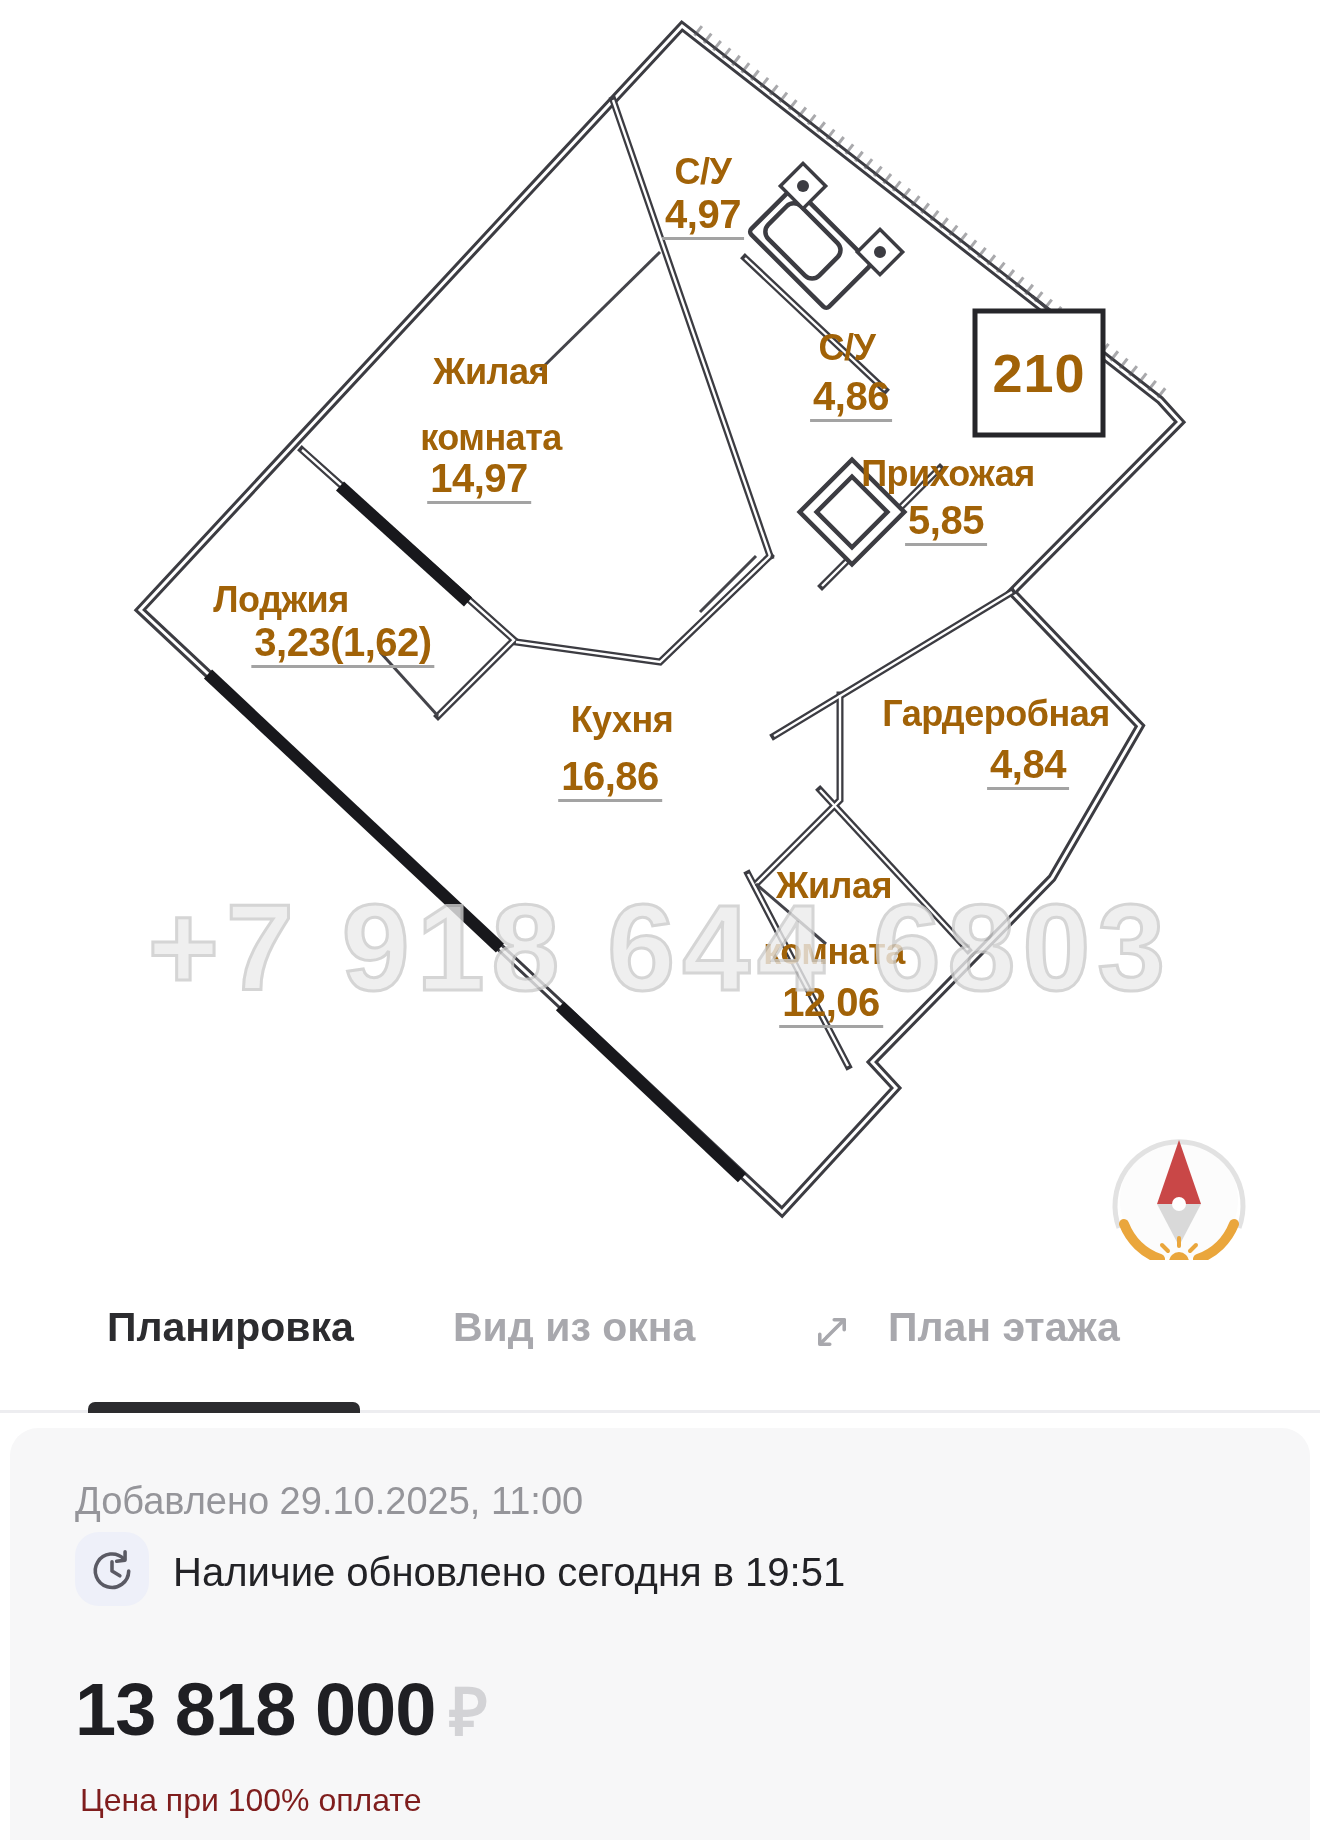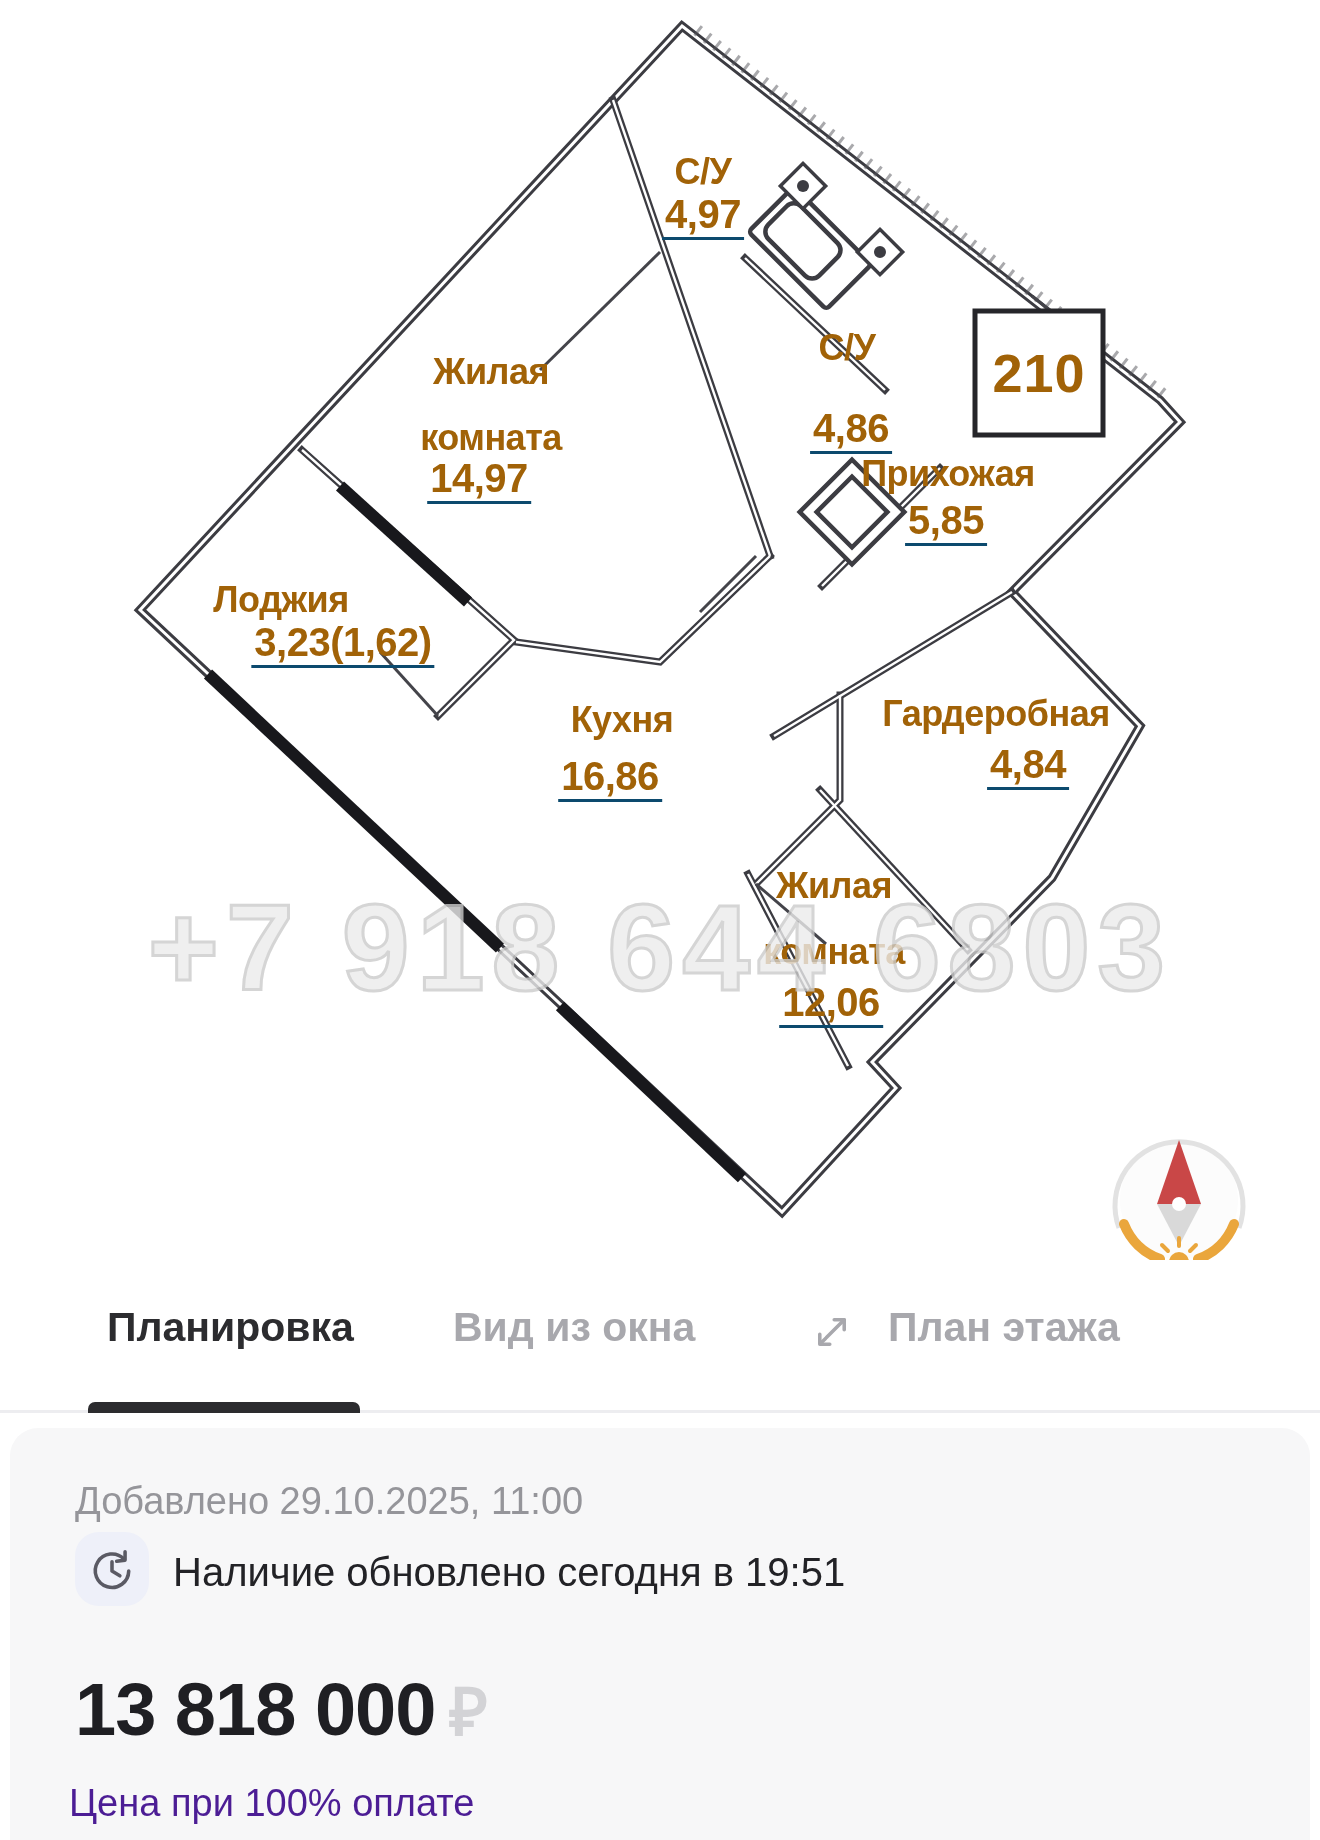--- a/index.html
+++ b/index.html
@@ -7,21 +7,21 @@
        font-family:"Liberation Sans", sans-serif;color:#222226;}
   .abs{position:absolute;}
   
   #plan{left:0;top:0;width:1320px;height:1260px;}
   .room-name,.room-area,.unit-num{
     position:absolute;transform:translateX(-50%);text-align:center;
     color:#a16207;font-weight:600;letter-spacing:-0.5px;white-space:nowrap;z-index:3;}
   .room-name{font-size:36px;line-height:40px;}
   .room-name.wrap{white-space:normal;line-height:66px;}
   .room-area{font-size:40px;}
-  .room-area b{font-weight:600;border-bottom:3px solid #0c4a6e;padding:0 3px 1px;}
+  .room-area b{font-weight:600;border-bottom:3px solid #a3a3a3;padding:0 3px 1px;}
   .unit-num{font-size:54px;font-weight:600;letter-spacing:1px;}
   #watermark{left:50%;top:878px;transform:translateX(-50%);z-index:5;
     font-size:122px;font-weight:700;letter-spacing:7px;white-space:nowrap;
     color:#ececec;-webkit-text-stroke:3px #cbcbcb;opacity:.8;pointer-events:none;}
   
   .tab{position:absolute;top:1304px;font-size:41px;white-space:nowrap;z-index:4;}
   .tab.active{color:#2c2c2f;font-weight:700;margin-left:15px;}
   .tab.inactive{color:#a8a8ad;font-weight:600;}
   #tab-underline{left:88px;top:1402px;width:272px;height:11px;background:#2c2c2f;
     border-radius:7px 7px 0 0;z-index:4;}
@@ -29,21 +29,21 @@
   
   #card{left:10px;top:1428px;width:1300px;height:432px;background:#f7f7f8;
     border-radius:28px 28px 0 0;}
   #added{left:75px;top:1480px;font-size:38px;color:#95959a;}
   #clock-box{left:75px;top:1532px;width:74px;height:74px;border-radius:24px;
     background:#eef0f9;display:flex;align-items:center;justify-content:center;}
   #avail{left:173px;top:1550px;font-size:40px;font-weight:500;color:#222226;}
   #price-row{left:75px;top:1664px;font-size:74px;font-weight:700;color:#1f1f23;
     letter-spacing:-1px;white-space:nowrap;}
   #price-row .cur{color:#d3d3d6;font-size:66px;margin-left:14px;}
-  #price-note{left:69px;top:1782px;font-size:38px;color:#4c1d95;}
+  #price-note{left:80px;top:1782px;font-size:32px;color:#7f1d1d;}
 </style>
 </head>
 <body>
 
 <svg id="plan" class="abs" width="1320" height="1260" viewBox="0 0 1320 1260">
 
   <g>
     <path d="M682,26 L1160,400 L1180,422 L1012,592 L1140,726 L1052,878 L872,1062 L896,1088 L782,1212 L140,610 Z" fill="#ffffff" stroke="#3c3c42" stroke-width="9" stroke-linejoin="miter"></path>
     <path d="M682,26 L1160,400 L1180,422 L1012,592 L1140,726 L1052,878 L872,1062 L896,1088 L782,1212 L140,610 Z" fill="none" stroke="#ffffff" stroke-width="3"></path>
     <path d="M697,30 L1168,398" stroke="#54545a" stroke-width="12" stroke-dasharray="3 9" opacity="0.5" fill="none"></path>
@@ -129,21 +129,21 @@
   </g>
 </svg>
 
 <span class="room-name" style="left:703px;top:152px;">С/У</span>
 <span class="room-area" style="left:703px;top:192px;"><b>4,97</b></span>
 
 <span class="room-name wrap" style="left:491px;top:339px;width:200px;">Жилая комната</span>
 <span class="room-area" style="left:479px;top:456px;"><b>14,97</b></span>
 
 <span class="room-name" style="left:847px;top:328px;">С/У</span>
-<span class="room-area" style="left:851px;top:374px;margin-top:32px;"><b>4,86</b></span>
+<span class="room-area" style="left:851px;top:374px;"><b>4,86</b></span>
 
 <span class="room-name" style="left:948px;top:454px;">Прихожая</span>
 <span class="room-area" style="left:946px;top:498px;"><b>5,85</b></span>
 
 <span class="room-name" style="left:281px;top:580px;">Лоджия</span>
 <span class="room-area" style="left:343px;top:620px;"><b>3,23(1,62)</b></span>
 
 <span class="room-name" style="left:622px;top:700px;">Кухня</span>
 <span class="room-area" style="left:610px;top:754px;"><b>16,86</b></span>
 

